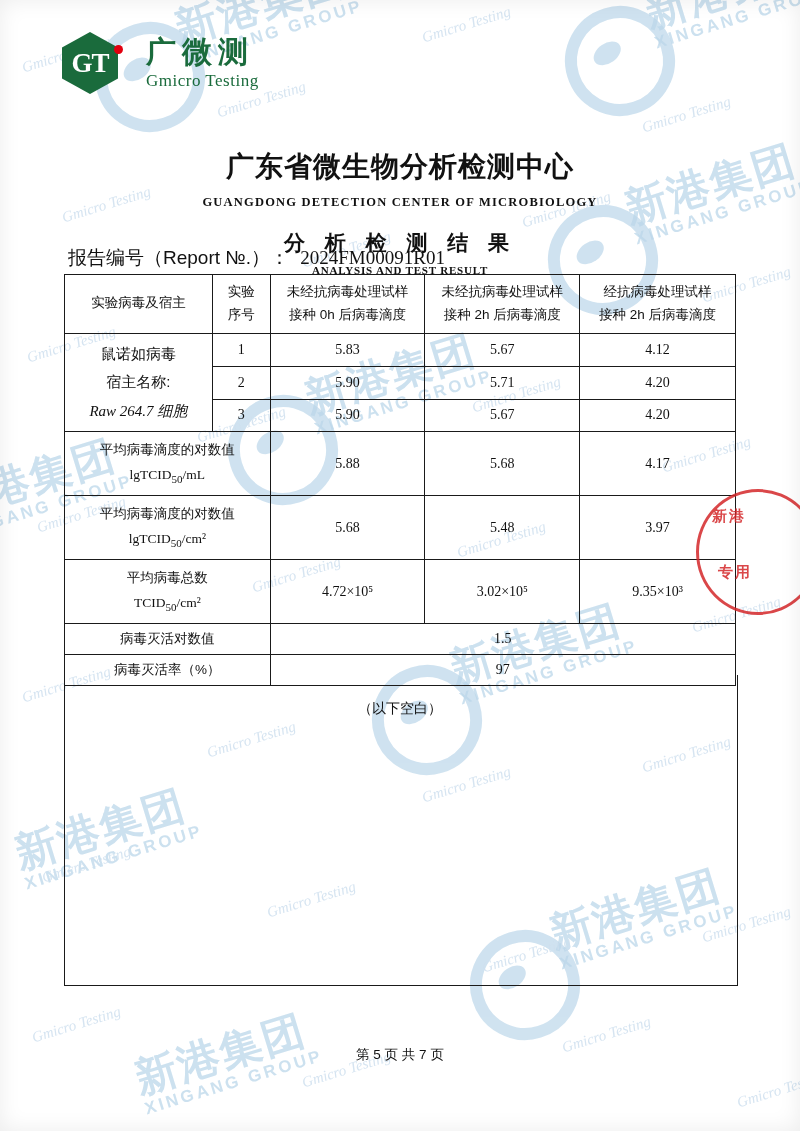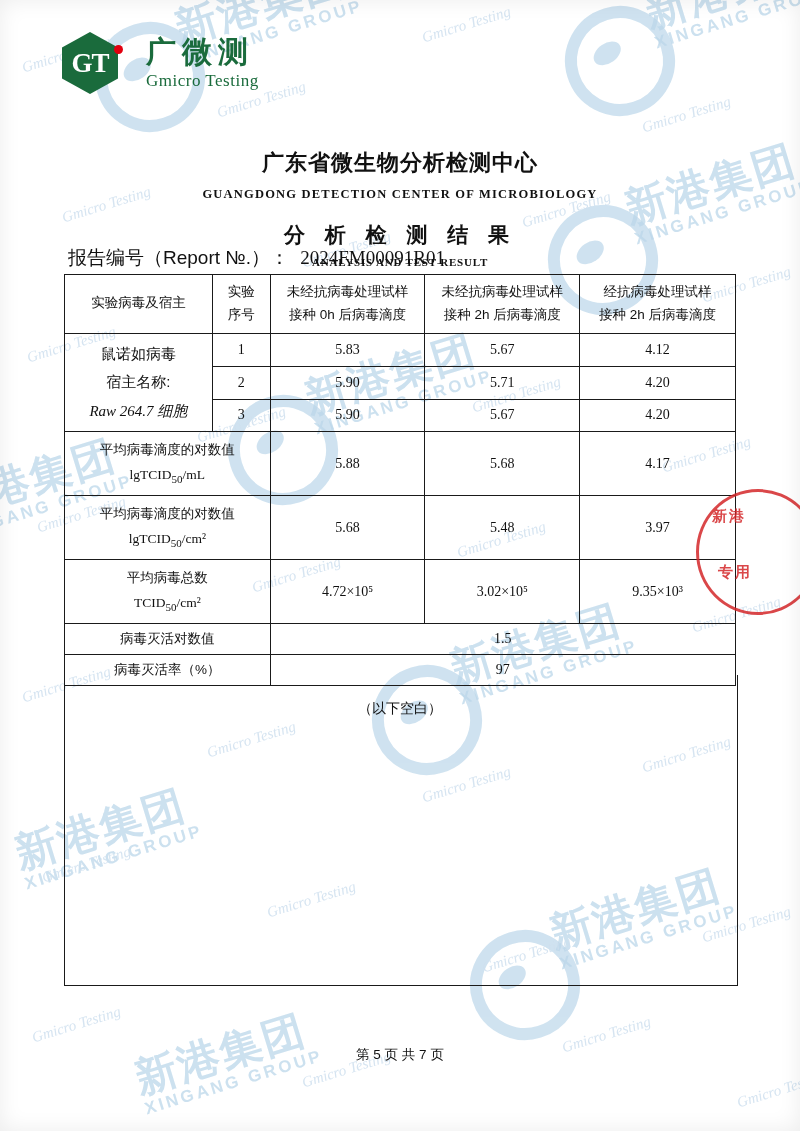--- a/index.html
+++ b/index.html
@@ -134,21 +134,21 @@
     margin-top: 3px;
   }
   .titles {
     position: absolute;
     left: 0;
     right: 0;
     top: 148px;
     text-align: center;
   }
   .t-cn-main {
-    font-size: 22px;
+    font-size: 28px;
     font-weight: bold;
     letter-spacing: 1px;
     font-family: "Liberation Sans", sans-serif;
   }
   .t-en-main {
     font-size: 12.5px;
     font-weight: bold;
     letter-spacing: 1.2px;
     margin-top: 9px;
     font-family: "Liberation Serif", serif;

